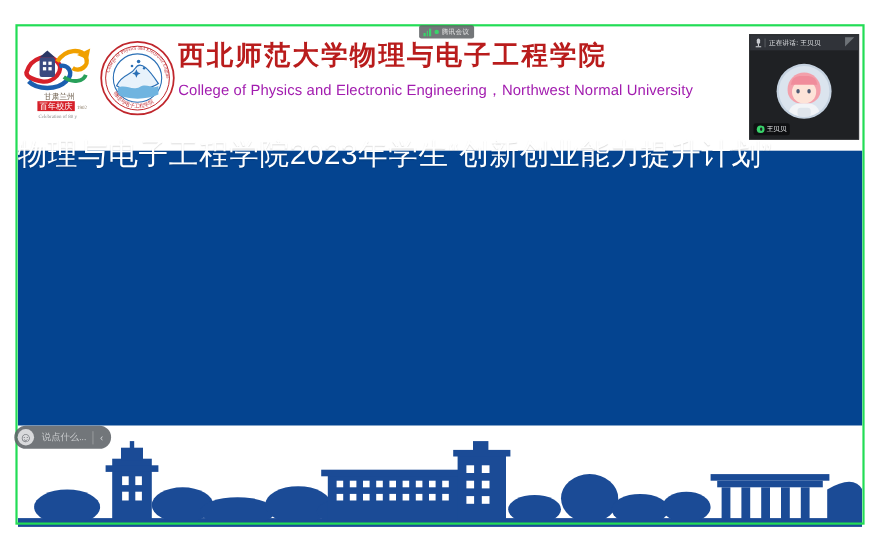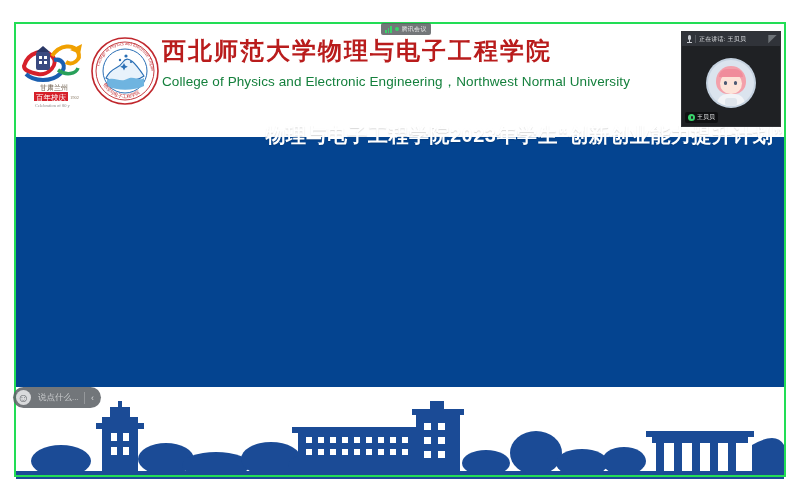--- a/index.html
+++ b/index.html
@@ -44,33 +44,33 @@
   .logo-seal{
     position:absolute;left:74px;top:12px;width:70px;height:70px;
   }
   .titleblock{position:absolute;left:146px;top:14px;}
   .cn-title{
     font-family:"Liberation Serif","DejaVu Serif",serif;
     font-weight:bold;font-size:24px;color:#b91c1c;letter-spacing:2px;
     white-space:nowrap;line-height:1.15;
   }
   .en-title{
-    font-size:13.5px;color:#15803d;white-space:nowrap;margin-top:7px;
+    font-size:13.5px;color:#a21caf;white-space:nowrap;margin-top:7px;
     letter-spacing:.1px;
   }
 
   
   .blue-band{
     position:absolute;left:0;top:113px;width:100%;height:250px;background:#044490;
   }
   .slide-title{
-    position:absolute;left:0;right:0;top:96px;text-align:right;color:#ffffff;
+    position:absolute;left:0;right:0;top:96px;text-align:left;color:#ffffff;
     font-family:"Liberation Sans","DejaVu Sans",sans-serif;
-    font-weight:bold;
-    font-size:20px;line-height:1.55;letter-spacing:.5px;
+    font-weight:normal;
+    font-size:27px;line-height:1.55;letter-spacing:.5px;
     text-shadow:0 1px 1px rgba(0,0,0,.15);
   }
   .slide-title .l2{display:block;}
 
   
   .skyline-zone{
     position:absolute;left:0;top:363px;width:100%;height:92px;background:#ffffff;overflow:hidden;
   }
   .skyline-zone svg{position:absolute;left:0;bottom:0;width:100%;height:78px;display:block;}
 

